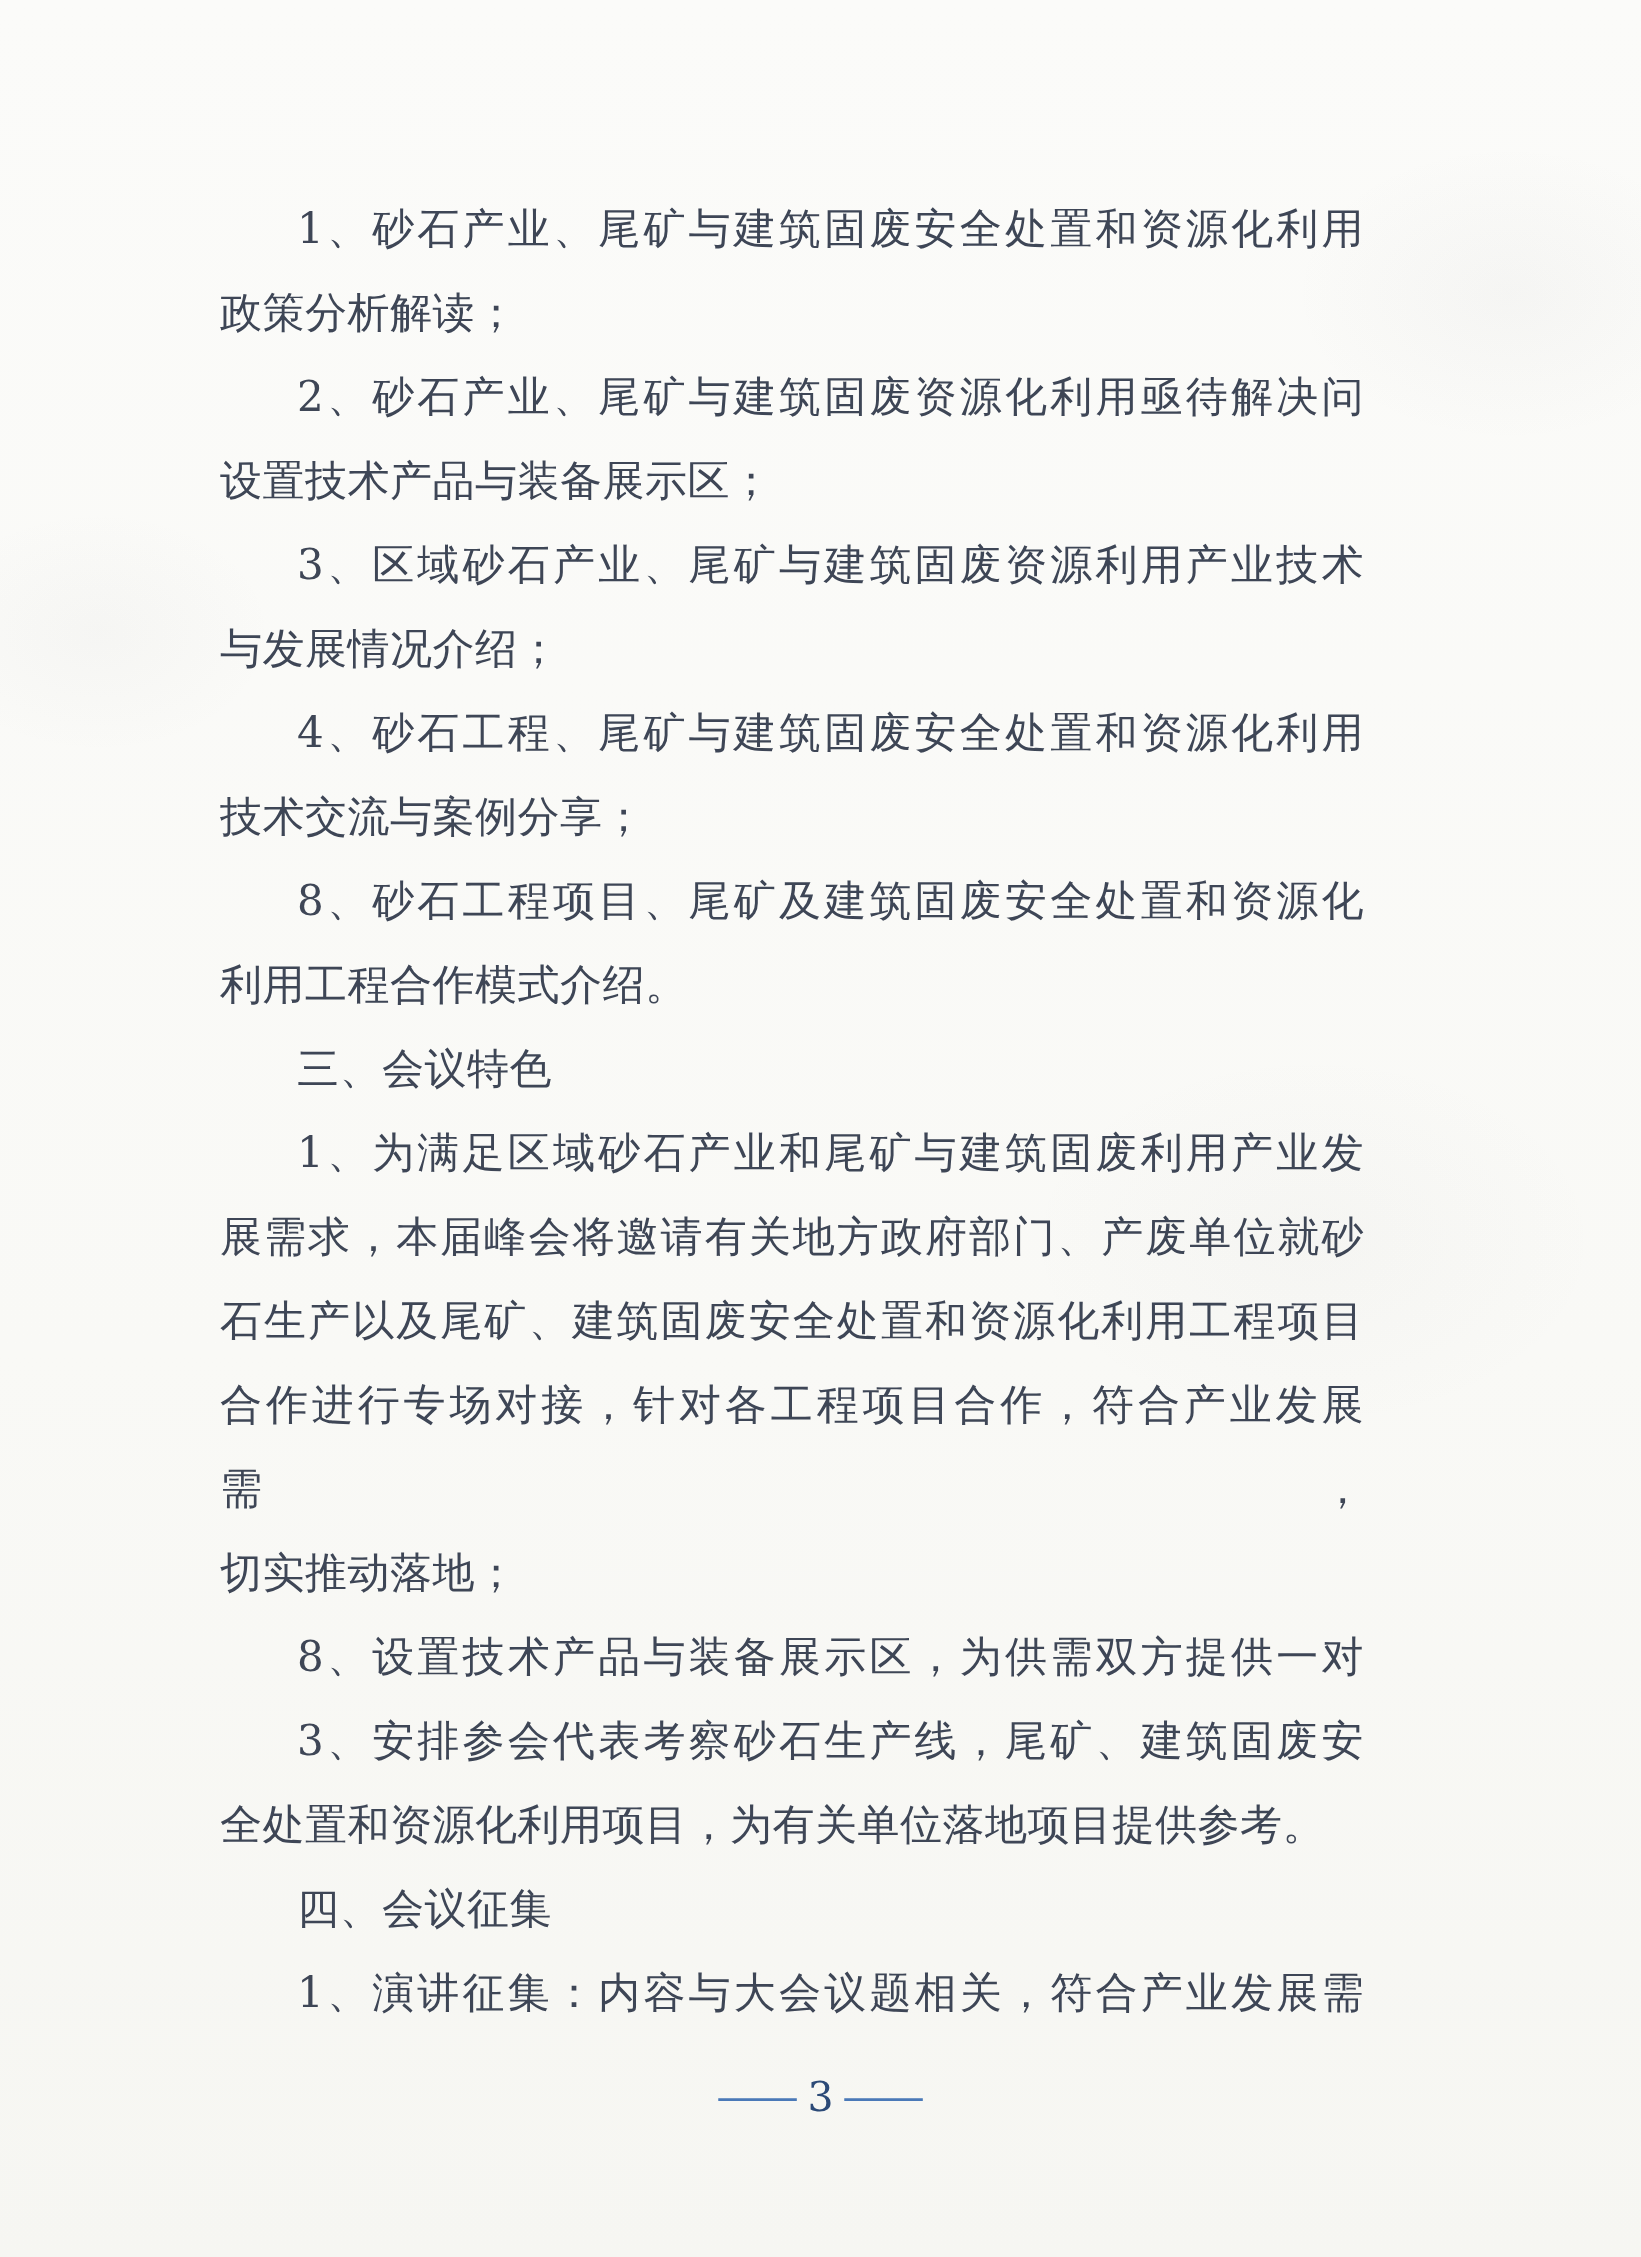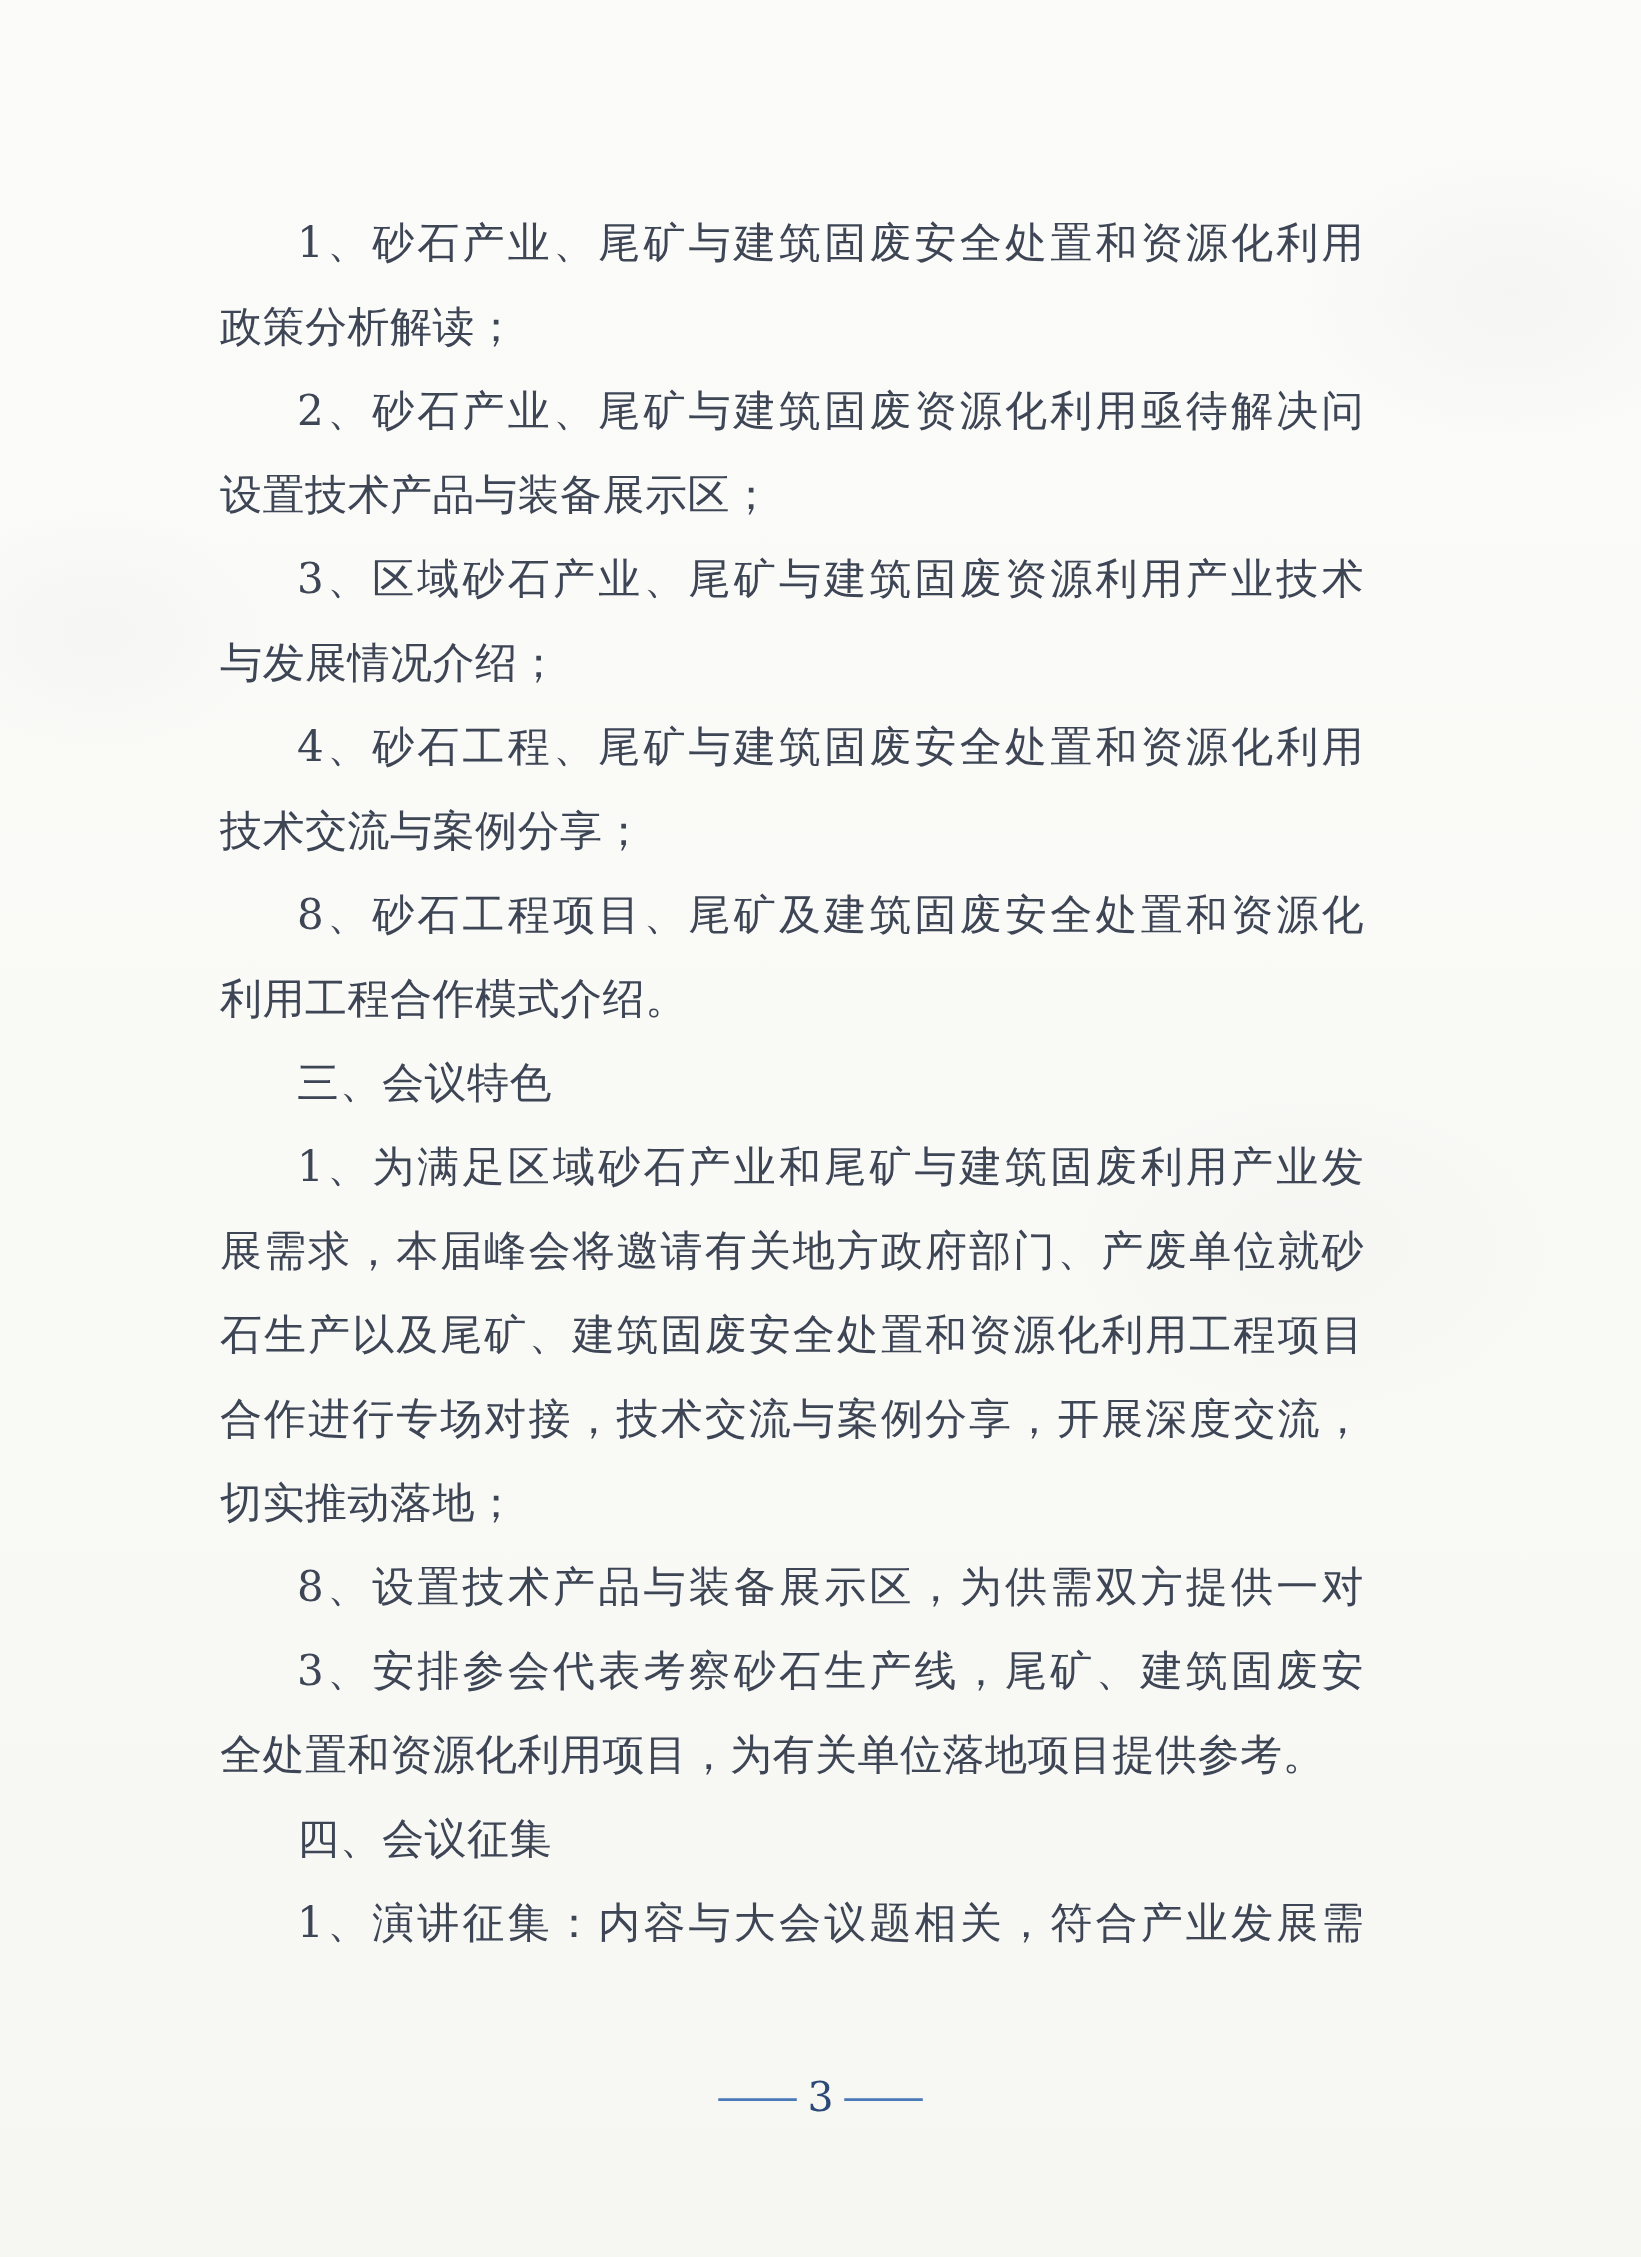--- a/index.html
+++ b/index.html
@@ -18,21 +18,21 @@
       radial-gradient(ellipse 386px 251px at 80% 55%, rgba(120,120,125,0.03), transparent 75%),
       linear-gradient(180deg,#fbfbf9 0%, #f9f9f6 60%, #f6f6f2 100%);
     overflow:hidden;
     --ink:#3e4656;
     --footer-dash:#4a79b8;
     --footer-num:#2c4a77;
   }
   .doc-body{
     position:absolute;
     left:220px;
-    top:201px;
+    top:187px;
     width:1144px;
   }
   .line{
     line-height:84px;
     font-size:42px;
     color:var(--ink);
     white-space:nowrap;
     letter-spacing:0.5px;
     text-rendering:optimizeLegibility;
   }
@@ -81,21 +81,21 @@
       <div class="line indent justify">3、区域砂石产业、尾矿与建筑固废资源利用产业技术</div>
       <div class="line">与发展情况介绍；</div>
       <div class="line indent justify">4、砂石工程、尾矿与建筑固废安全处置和资源化利用</div>
       <div class="line">技术交流与案例分享；</div>
       <div class="line indent justify">8、砂石工程项目、尾矿及建筑固废安全处置和资源化</div>
       <div class="line">利用工程合作模式介绍。</div>
       <div class="line indent">三、会议特色</div>
       <div class="line indent justify">1、为满足区域砂石产业和尾矿与建筑固废利用产业发</div>
       <div class="line justify">展需求，本届峰会将邀请有关地方政府部门、产废单位就砂</div>
       <div class="line justify">石生产以及尾矿、建筑固废安全处置和资源化利用工程项目</div>
-      <div class="line justify">合作进行专场对接，技术交流与案例分享，开展深度交流，</div>
+      <div class="line justify">合作进行专场对接，针对各工程项目合作，符合产业发展需，</div>
       <div class="line">切实推动落地；</div>
       <div class="line indent justify">8、设置技术产品与装备展示区，为供需双方提供一对</div>
       <div class="line indent justify">3、安排参会代表考察砂石生产线，尾矿、建筑固废安</div>
       <div class="line">全处置和资源化利用项目，为有关单位落地项目提供参考。</div>
       <div class="line indent">四、会议征集</div>
       <div class="line indent justify">1、演讲征集：内容与大会议题相关，符合产业发展需</div>
     </div>
 
   <div class="page-footer">
     <span class="footer-dash">—</span><span class="footer-num">3</span><span class="footer-dash">—</span>

